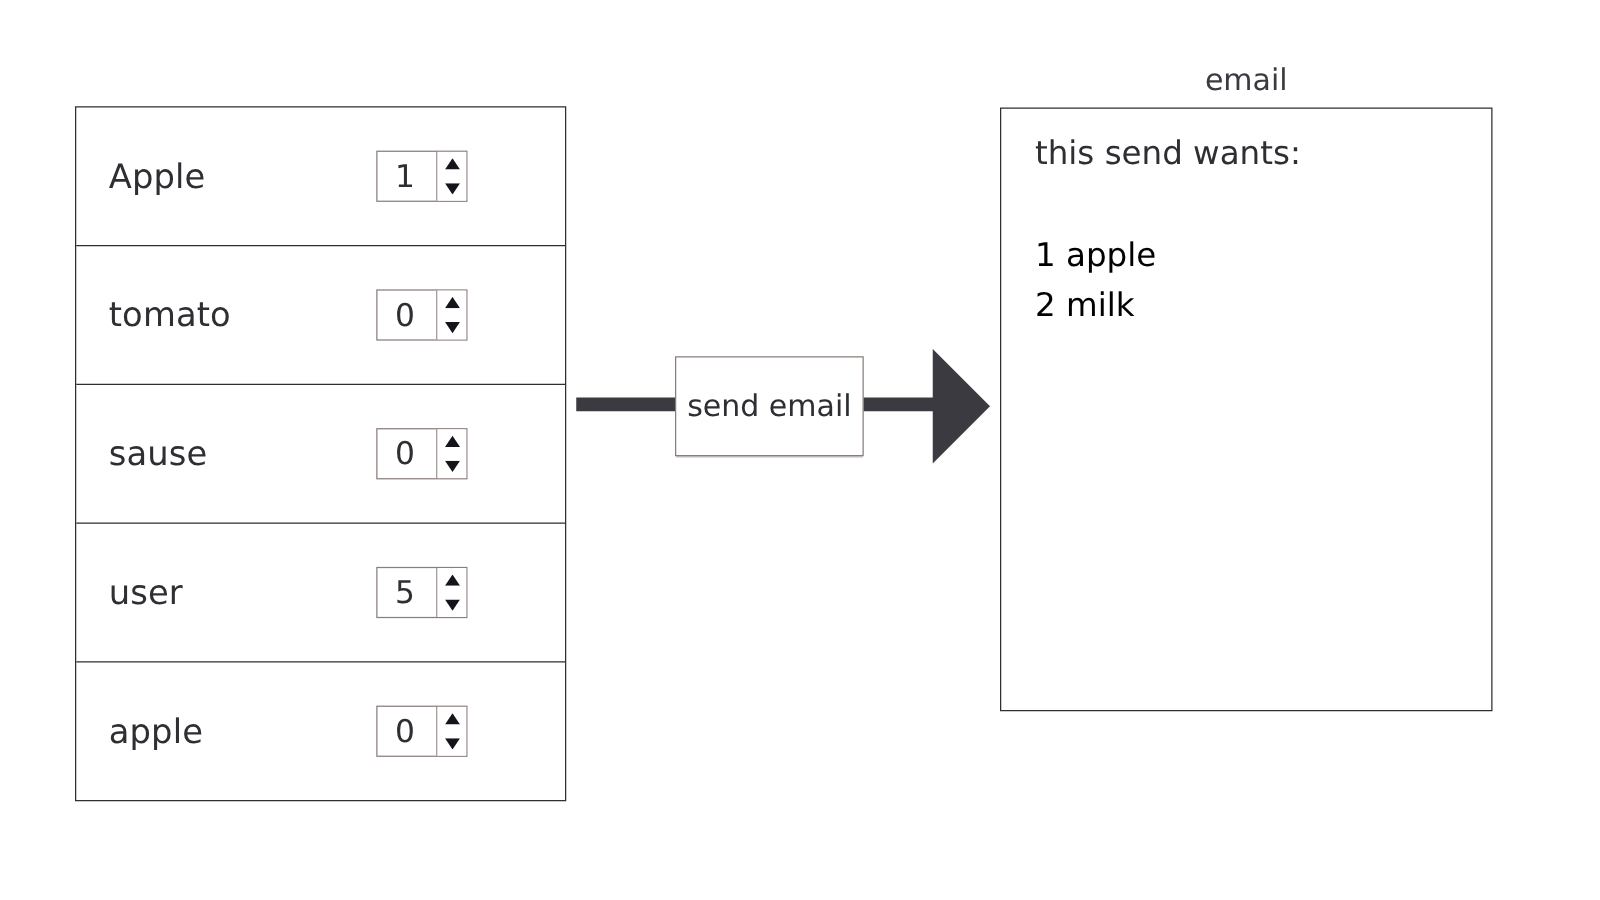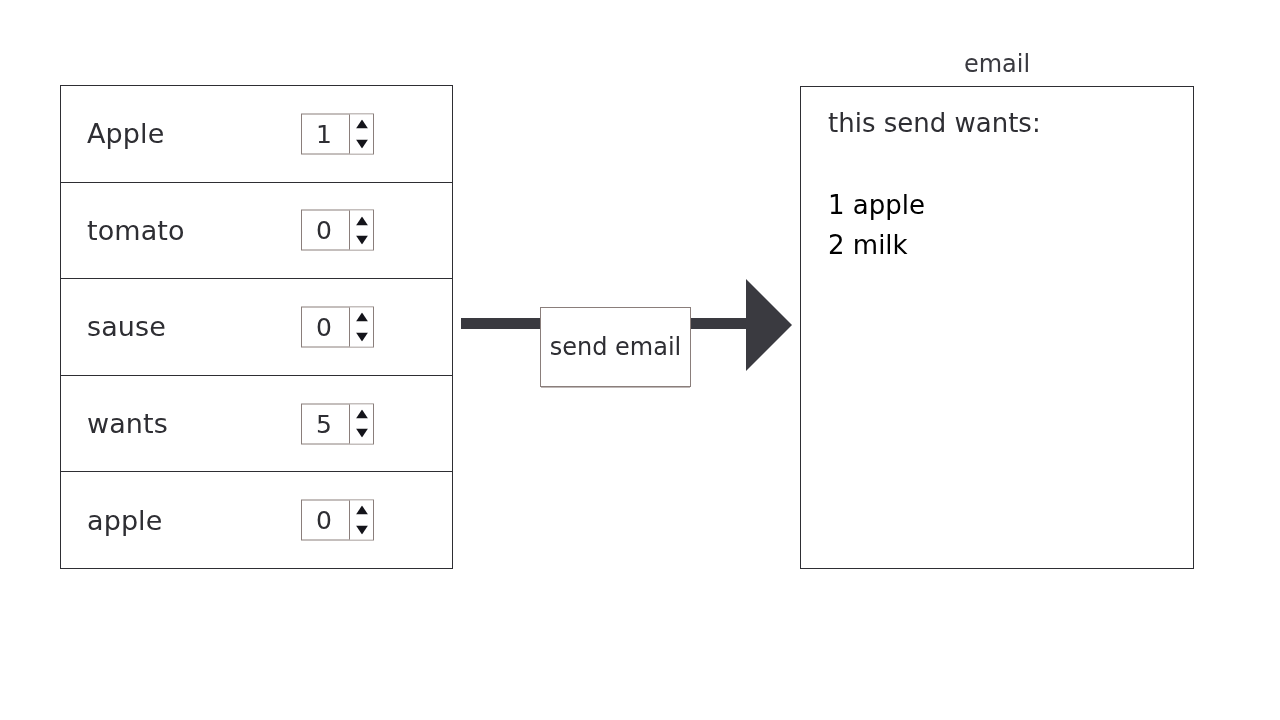--- a/index.html
+++ b/index.html
@@ -21,21 +21,21 @@
     position: absolute;
     inset: 0;
   }
 
   
   #items-panel {
     position: absolute;
     left: 60px;
     top: 85px;
     width: 393px;
-    height: 484px;
+    height: 556px;
     border: 1.6px solid #2e2e33;
     box-sizing: border-box;
     background: #ffffff;
     display: flex;
     flex-direction: column;
   }
   .item-row {
     flex: 1 1 0;
     position: relative;
     display: flex;
@@ -120,21 +120,20 @@
     height: 80px;
     box-sizing: border-box;
     border: 1.4px solid #8a7e7b;
     background: #ffffff;
     display: flex;
     align-items: center;
     justify-content: center;
     font-size: 24px;
     color: #2e2e33;
     box-shadow: 0 2px 0 -1px rgba(138,126,123,0.55);
-    margin-top: 22px;
   }
 
   #arrow-head {
     position: absolute;
     left: 288px;
     top: 1px;
     width: 46px;
     height: 92px;
   }
 
@@ -233,21 +232,21 @@
           <div class="spin-btn">
             <svg width="12" height="9" viewBox="0 0 12 9">
                 <polygon points="0,0 12,0 6,9" fill="#14141a"></polygon>
               </svg>
           </div>
         </div>
       </div>
     </div>
 
     <div class="item-row">
-      <span class="item-label">wants</span>
+      <span class="item-label">user</span>
       <div class="spinner">
         <div class="spinner-value">5</div>
         <div class="spinner-buttons">
           <div class="spin-btn">
             <svg width="12" height="9" viewBox="0 0 12 9">
                 <polygon points="6,0 12,9 0,9" fill="#14141a"></polygon>
               </svg>
           </div>
           <div class="spin-btn">
             <svg width="12" height="9" viewBox="0 0 12 9">

